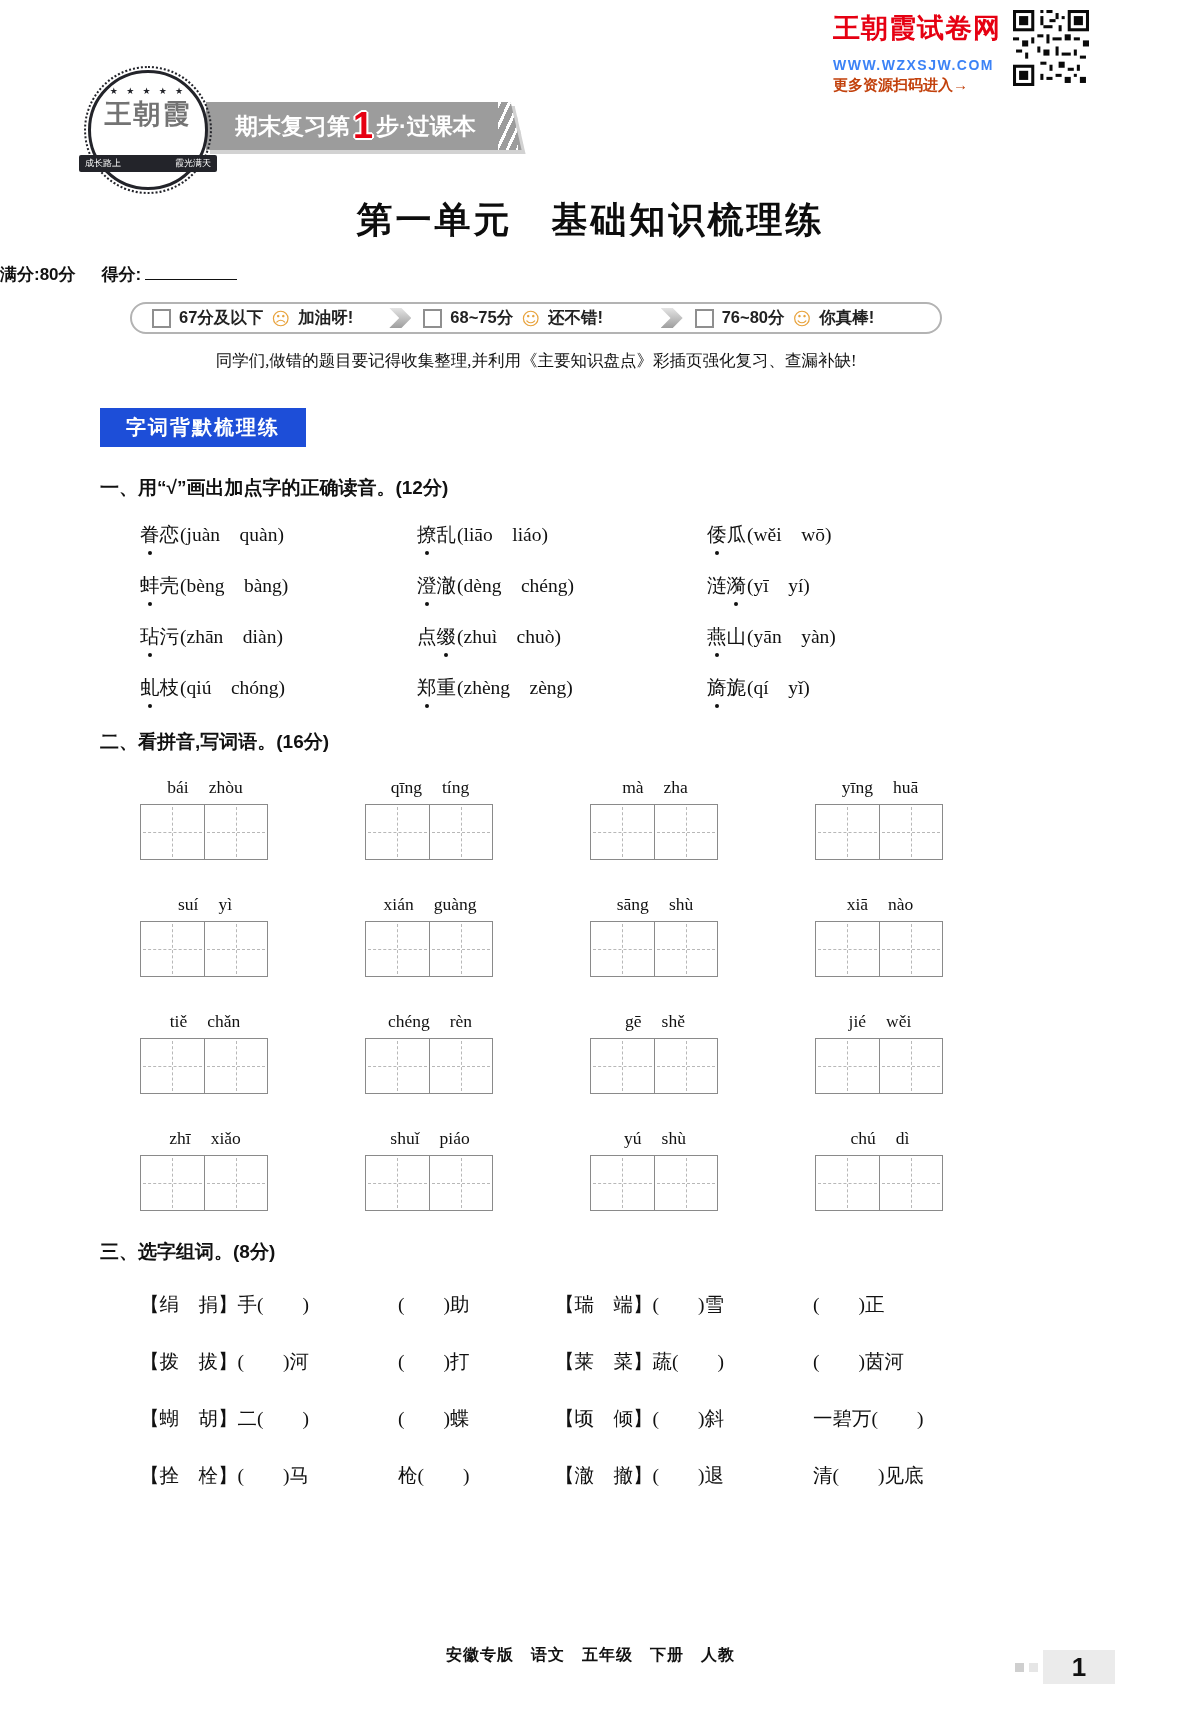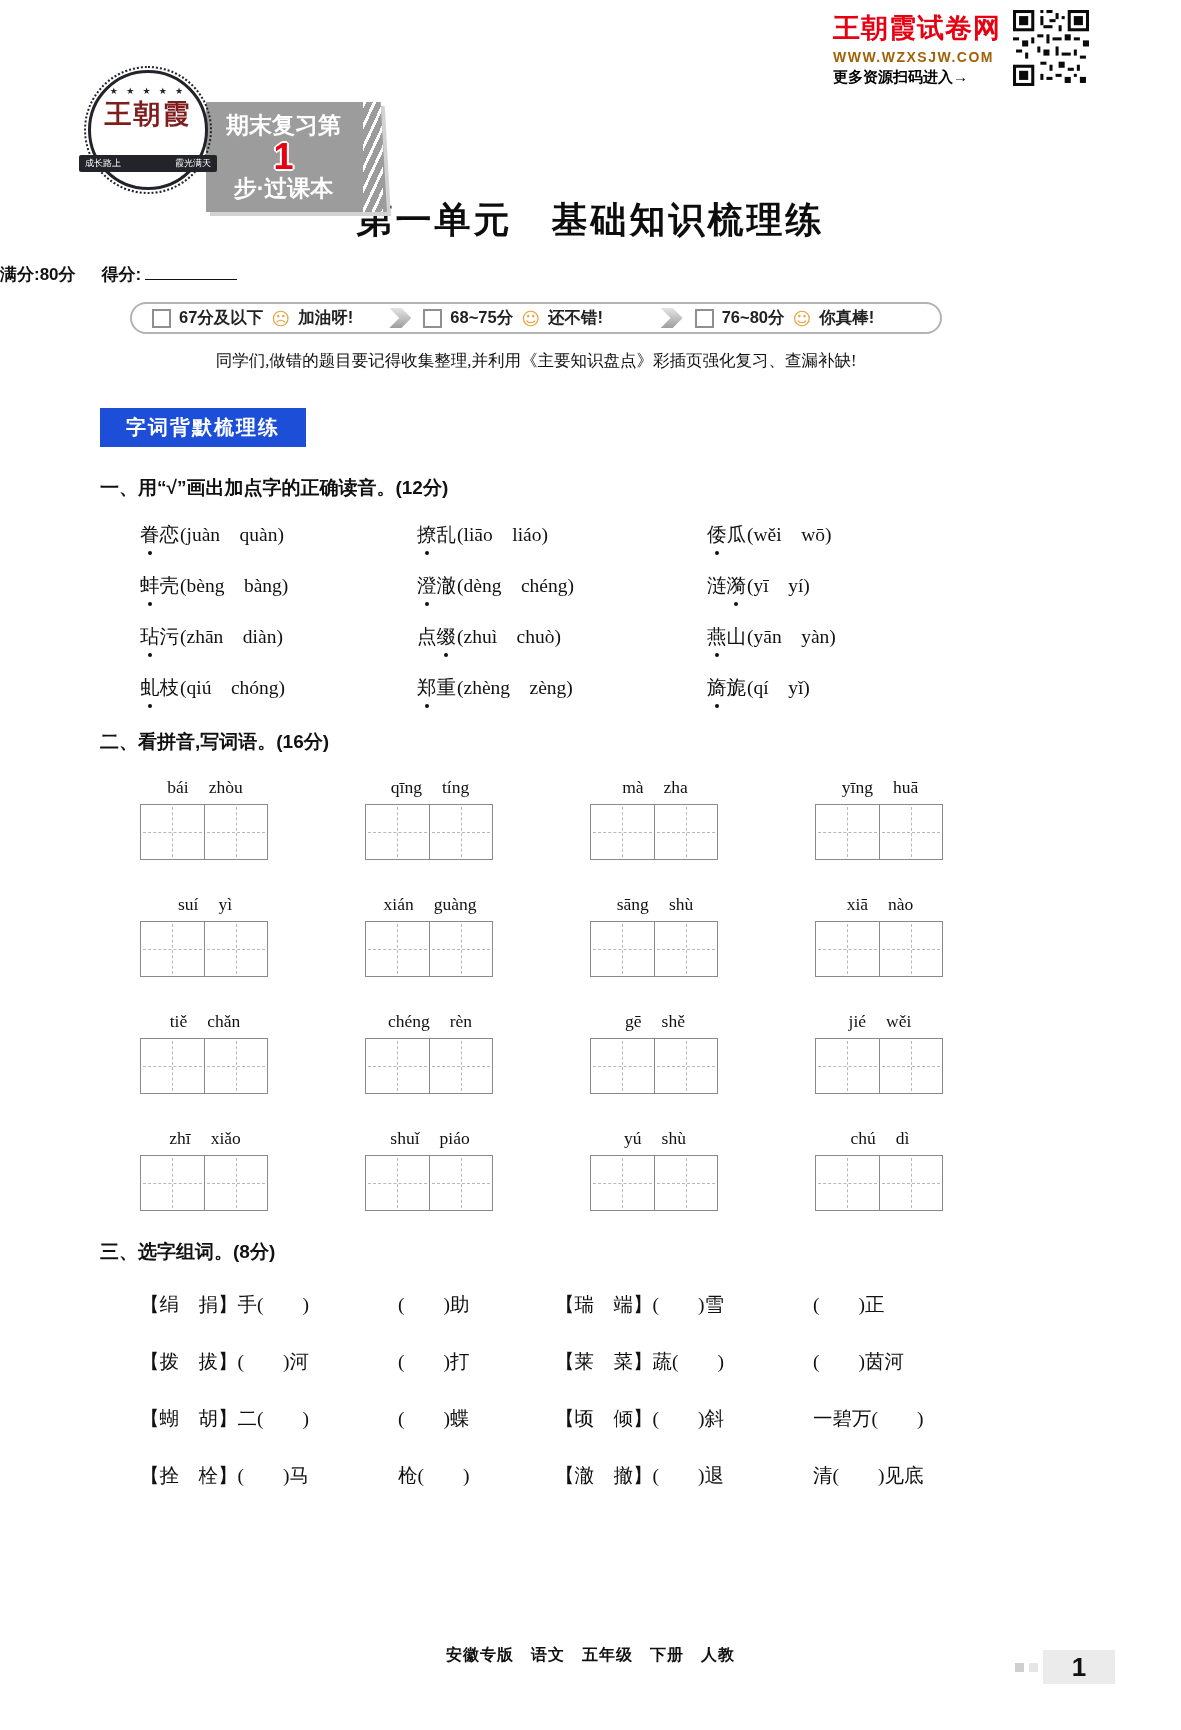--- a/index.html
+++ b/index.html
@@ -3,38 +3,38 @@
 <meta charset="utf-8">
 <style>
   html,body{margin:0;padding:0;background:#fff;}
   .page{position:relative;width:1181px;height:1730px;margin:0 auto;background:#fff;overflow:hidden;
         font-family:"Liberation Serif",serif;color:#111;}
 
   
   .masthead{position:absolute;top:10px;right:92px;display:flex;gap:12px;align-items:flex-start;}
   .mast-text{text-align:left;}
   .brand{font:bold 27px "Liberation Sans",sans-serif;color:#e60012;letter-spacing:1px;}
-  .url{font:bold 14px "Liberation Sans",sans-serif;color:#a16207;letter-spacing:1.5px;margin-top:3px;}
-  .scan{font:bold 15px "Liberation Sans",sans-serif;color:#000000;margin-top:3px;}
+  .url{font:bold 14px "Liberation Sans",sans-serif;color:#3b82f6;letter-spacing:1.5px;margin-top:11px;}
+  .scan{font:bold 15px "Liberation Sans",sans-serif;color:#c2410c;margin-top:3px;}
   .qr{width:76px;height:76px;display:block;}
 
   
   .seal{position:absolute;left:88px;top:70px;width:114px;height:114px;border-radius:50%;
         background:#fff;border:3px solid #23242a;outline:2px dotted #23242a;outline-offset:2px;
         text-align:center;z-index:3;}
   .stars{margin-top:13px;font-size:9px;letter-spacing:3px;color:#23242a;}
-  .seal-name{font:bold 27px/1.15 "Liberation Sans",sans-serif;color:#7f1d1d;margin-top:3px;letter-spacing:2px;}
+  .seal-name{font:bold 27px/1.15 "Liberation Sans",sans-serif;color:#737373;margin-top:3px;letter-spacing:2px;}
   .seal-ribbon{position:absolute;left:-12px;right:-12px;bottom:15px;background:#23242a;color:#fff;
         font:9px/1 "Liberation Sans",sans-serif;padding:4px 6px;display:flex;justify-content:space-between;border-radius:2px;}
 
   
   .step-wrap{position:absolute;left:206px;top:102px;filter:drop-shadow(4px 4px 0 #d2d2d2);z-index:2;}
   .step-banner{position:relative;background:#9c9c9c;color:#fff;font:bold 23px "Liberation Sans",sans-serif;
-        padding:8px 46px 8px 20px;display:flex;align-items:center;
-        clip-path:polygon(0 0,96.5% 0,100% 100%,0 100%);flex-direction:column;}
+        padding:8px 46px 8px 29px;display:flex;align-items:center;
+        clip-path:polygon(0 0,96.5% 0,100% 100%,0 100%);}
   .step-num{font:900 36px/0.9 "Liberation Sans",sans-serif;color:#e60012;margin:0 3px;
         text-shadow:-2px 0 #fff,2px 0 #fff,0 -2px #fff,0 2px #fff,-1px -1px #fff,1px 1px #fff,-1px 1px #fff,1px -1px #fff;}
   .stripes{position:absolute;right:4px;top:0;bottom:0;width:20px;
         background:repeating-linear-gradient(115deg,#fff 0 3px,rgba(255,255,255,0) 3px 9px);}
 
   
   .content{padding-top:196px;}
   .title{text-align:center;font:bold 36px "Liberation Sans",sans-serif;letter-spacing:3px;color:#0d0d0d;}
 
   .scoreline{margin:18px 243px 0 0;font:bold 17px "Liberation Sans",sans-serif;}

